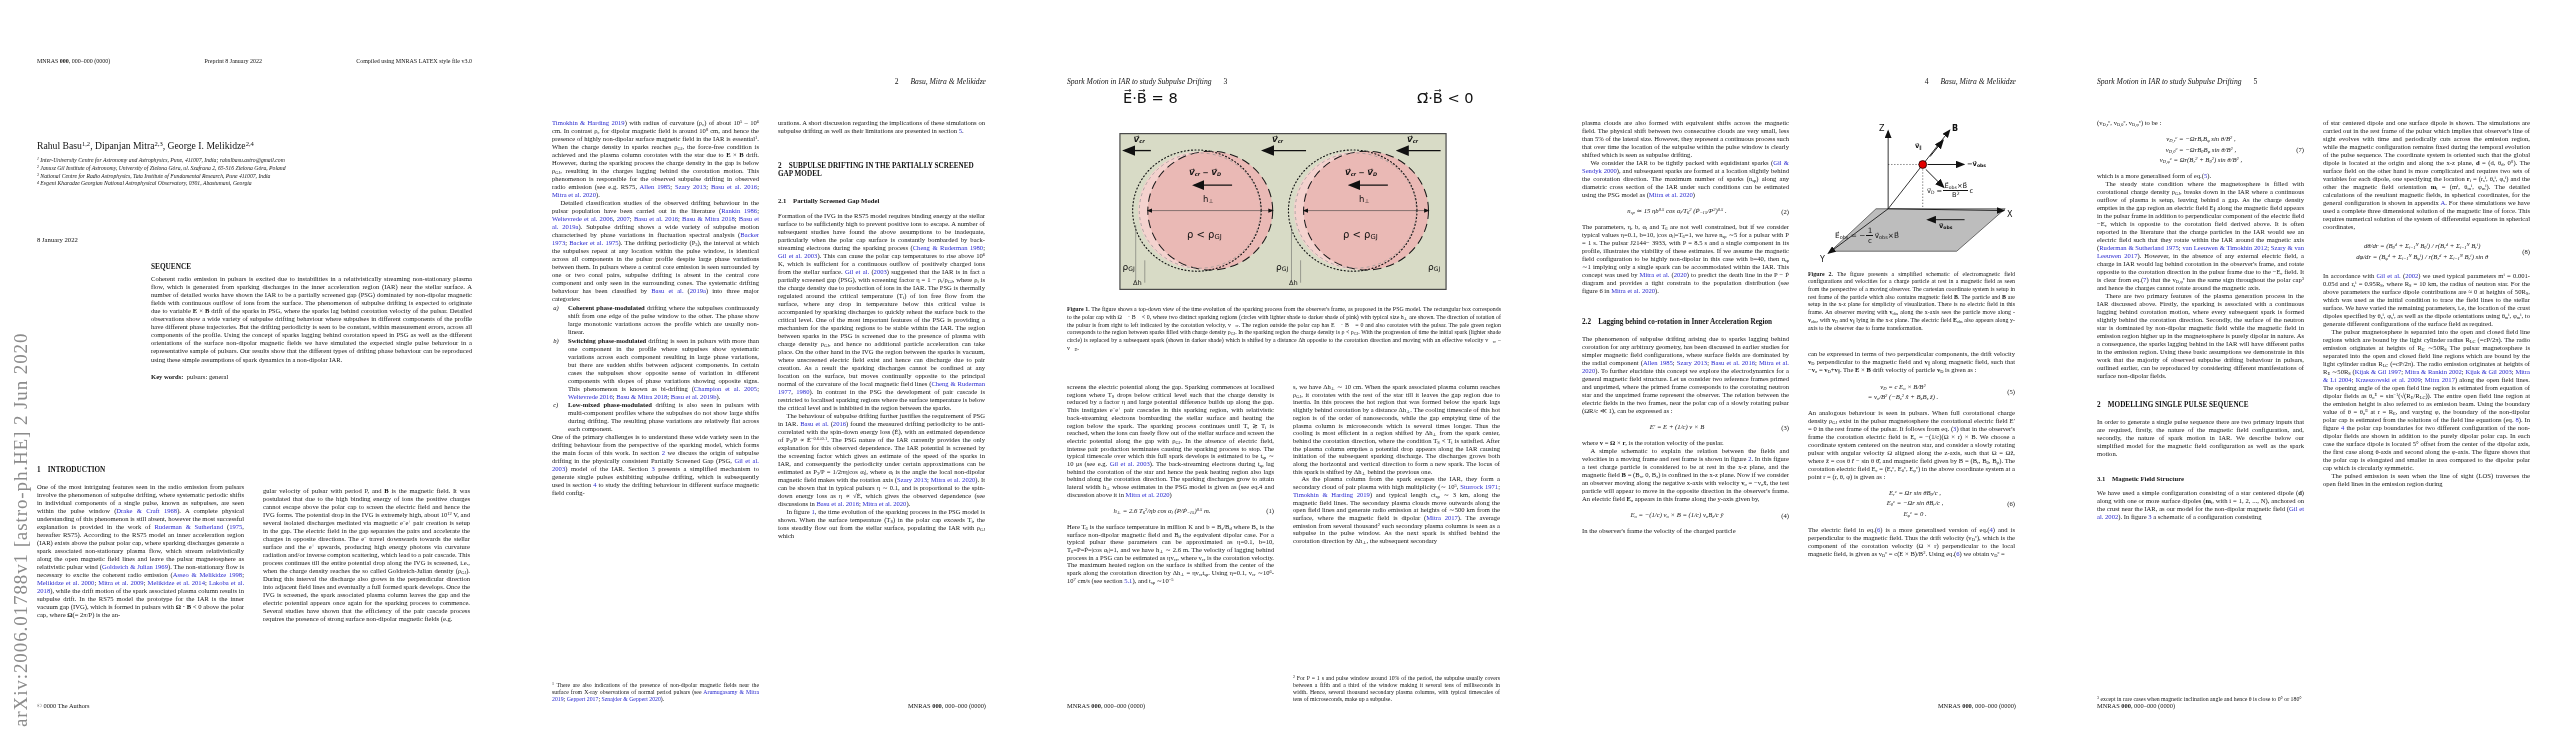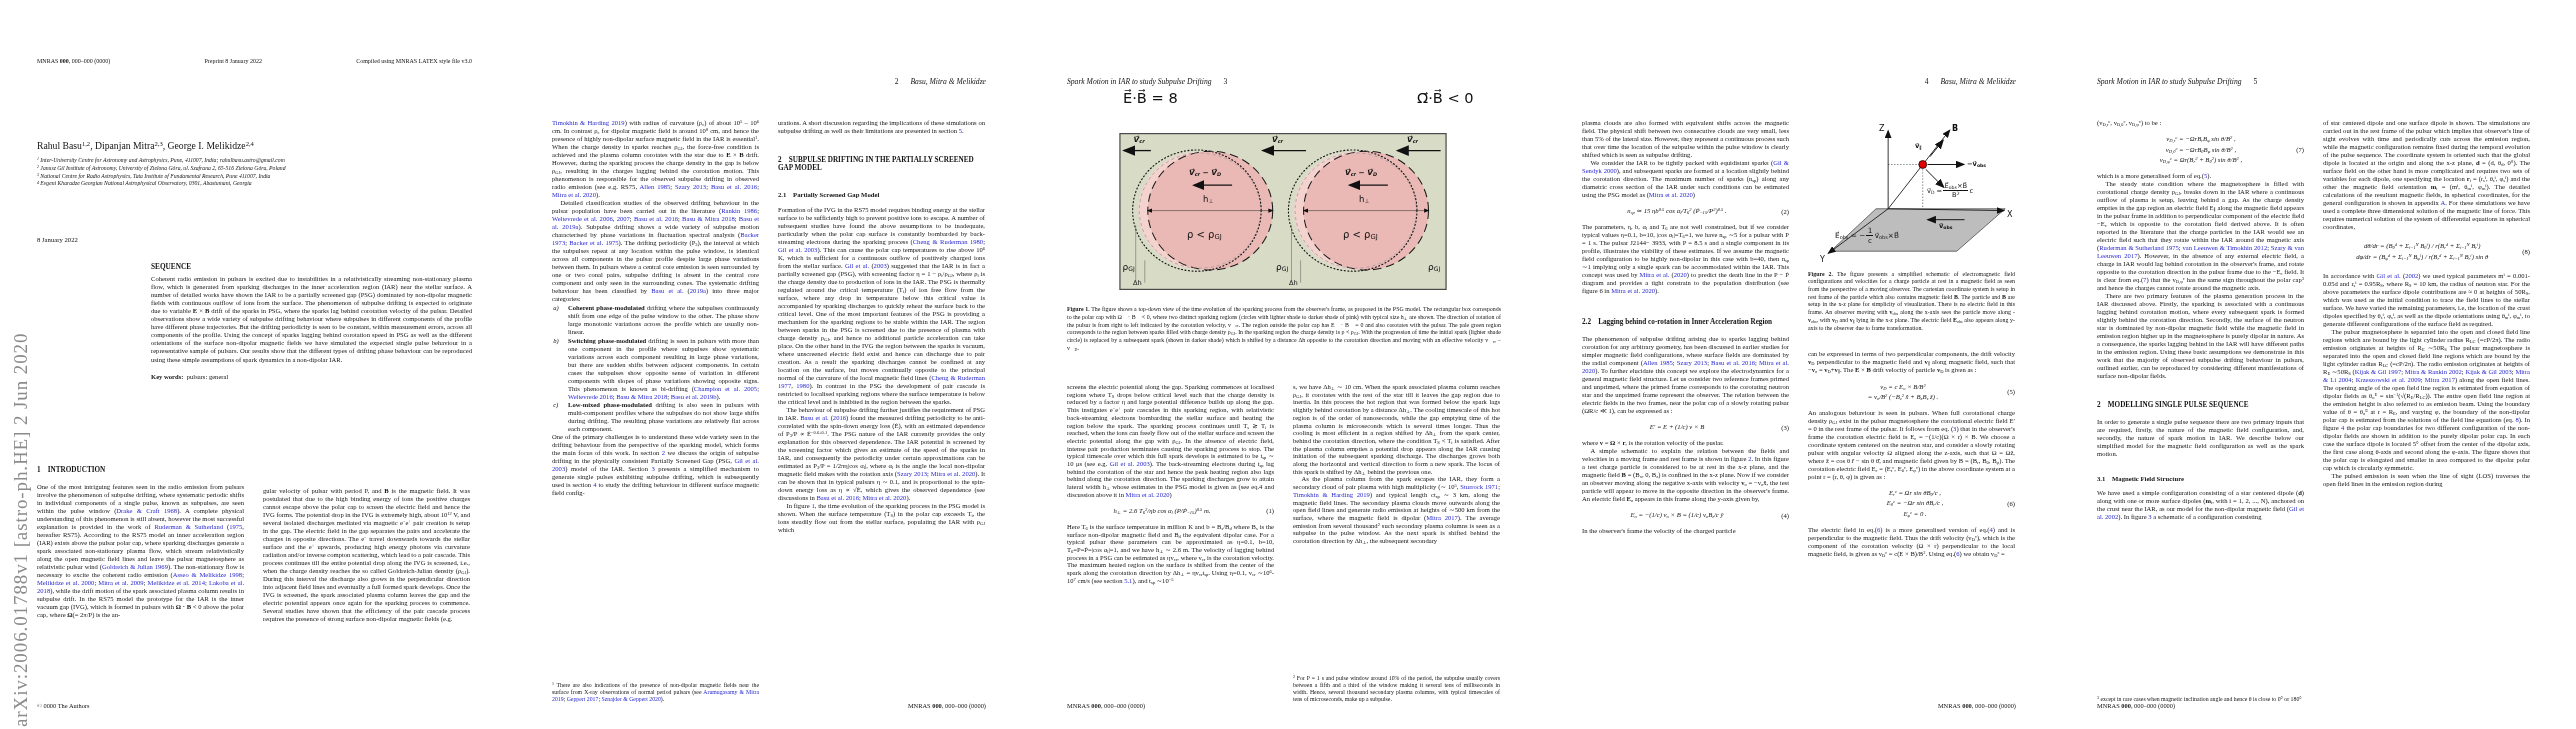--- a/index.html
+++ b/index.html
@@ -25,21 +25,21 @@
 
   
   .cols { position:absolute; left:37px; right:44px; display:flex; gap:19px; }
   .col { flex:0 0 207px; display:flex; flex-direction:column; overflow:hidden; }
   p.para { font-size:6.6px; line-height:8px; text-align:justify; }
   .tight p.para { line-height:7.7px; }
   .pgroup p + p { text-indent:8.5px; }
   .pgroup { margin-bottom:0.6px; }
   .sechead { font-size:7.2px; font-weight:bold; line-height:8.8px; margin:24px 0 8px; }
   .sechead.first { margin-top:4px; }
-  .sechead.gap { margin-top:20px; }
+  .sechead.gap { margin-top:26px; }
   .subsechead { font-size:6.7px; font-weight:bold; line-height:8.2px; margin:9.7px 0 6.7px; }
   .eqrow { display:flex; align-items:center; margin:6.7px 0; }
   .eqlines { flex:1; text-align:center; }
   p.eqline { font-size:6.7px; line-height:10.3px; font-style:italic; text-align:center; }
   .eqnum { width:17px; text-align:right; font-size:6.6px; }
   .fnote { margin-top:auto; font-size:5.8px; line-height:7px; text-align:justify; padding-top:4.9px; }
   .litem { display:flex; font-size:6.6px; line-height:8px; margin-top:0.6px; }
   .lmark { flex:0 0 16px; font-style:italic; padding-left:1.2px; }
   .ltext { flex:1; text-align:justify; }
 

